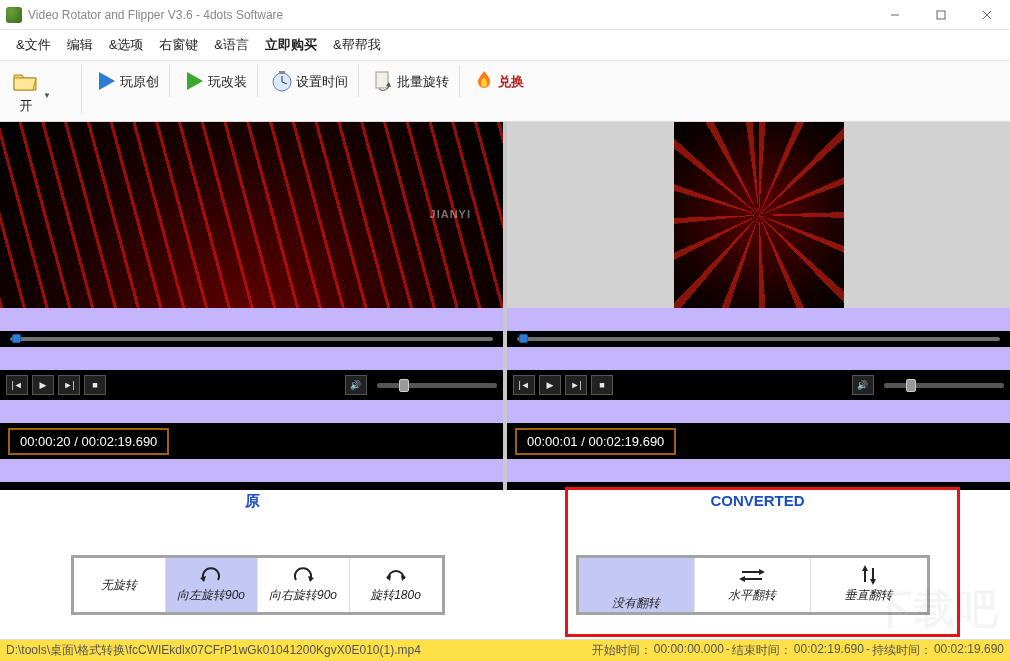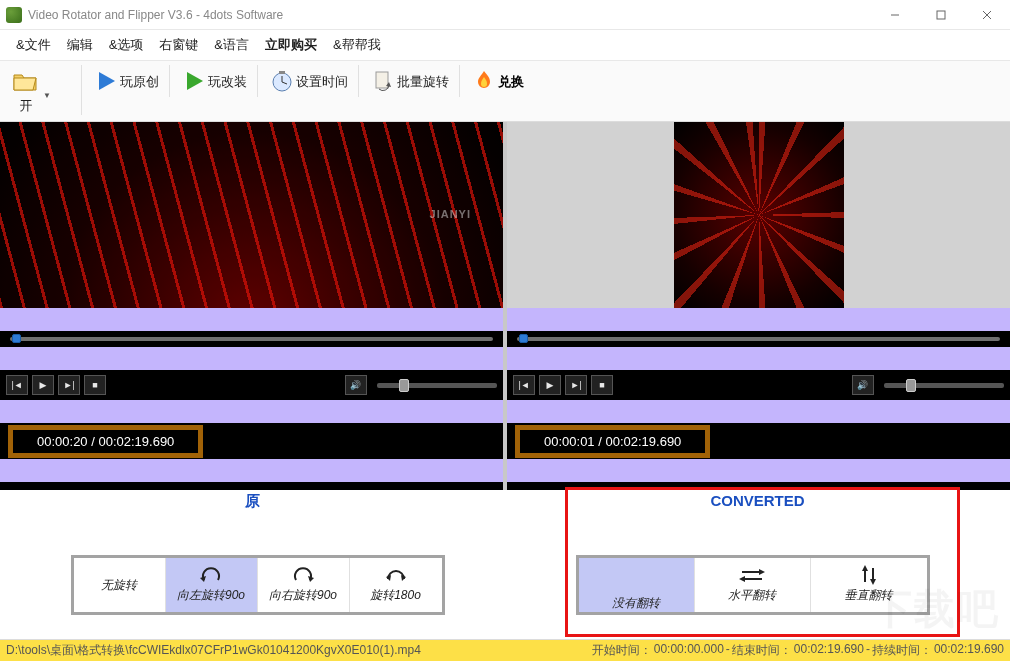--- a/index.html
+++ b/index.html
@@ -58,21 +58,21 @@
   min-width: 80px;
   border-right: 1px solid #e0e0e0;
   font-size: 13px;
   color: #222;
 }
 .tool:last-child { border-right: none; }
 .tool .ticon { width: 28px; height: 28px; margin-bottom: 2px; display:flex; align-items:center; justify-content:center; }
 .tool.open { flex-direction: row; gap:3px; }
 .tool.open .col { display:flex; flex-direction:column; align-items:center; }
 .tool.open .drop { font-size:8px; color:#555; align-self:center; padding-top:8px;}
-.tool.convert span.lbl { color:#000000; font-weight:bold; }
+.tool.convert span.lbl { color:#b91c1c; font-weight:bold; }
 
 
 .panels {
   display: flex;
   height: 368px;
   width: 100%;
 }
 .panel {
   width: 50%;
   background: #c4b5fd;
@@ -129,21 +129,21 @@
 }
 .spacer { flex:1; }
 .vol-track { width:120px; height:5px; background:#555; border-radius:2px; position:relative; margin-left:6px; }
 .vol-thumb { position:absolute; left:22px; top:-4px; width:10px; height:13px; background:#999; border:1px solid #ccc; border-radius:2px; }
 
 
 .timebox {
   height: 36px; background:#000; color:#fff;
   display:flex; align-items:center;
 }
-.timebox .inner { border:5px solid #a16207; margin:4px 8px; padding:4px 24px; font-size:13px; }
+.timebox .inner { border:2px solid #a16207; margin:4px 8px; padding:4px 10px; font-size:13px; }
 .gap-below { height: 8px; background:#000; }
 
 
 .labels-row { display:flex; }
 .labels-row > div { width:50%; text-align:center; padding:2px 0 6px; }
 .label-left { color:#1a4fc0; font-weight:bold; font-size:15px; }
 .label-right { color:#1a4fc0; font-weight:bold; font-size:15px; }
 
 
 .option-row { display:flex; padding: 0 10px; margin-top: 20px; }

